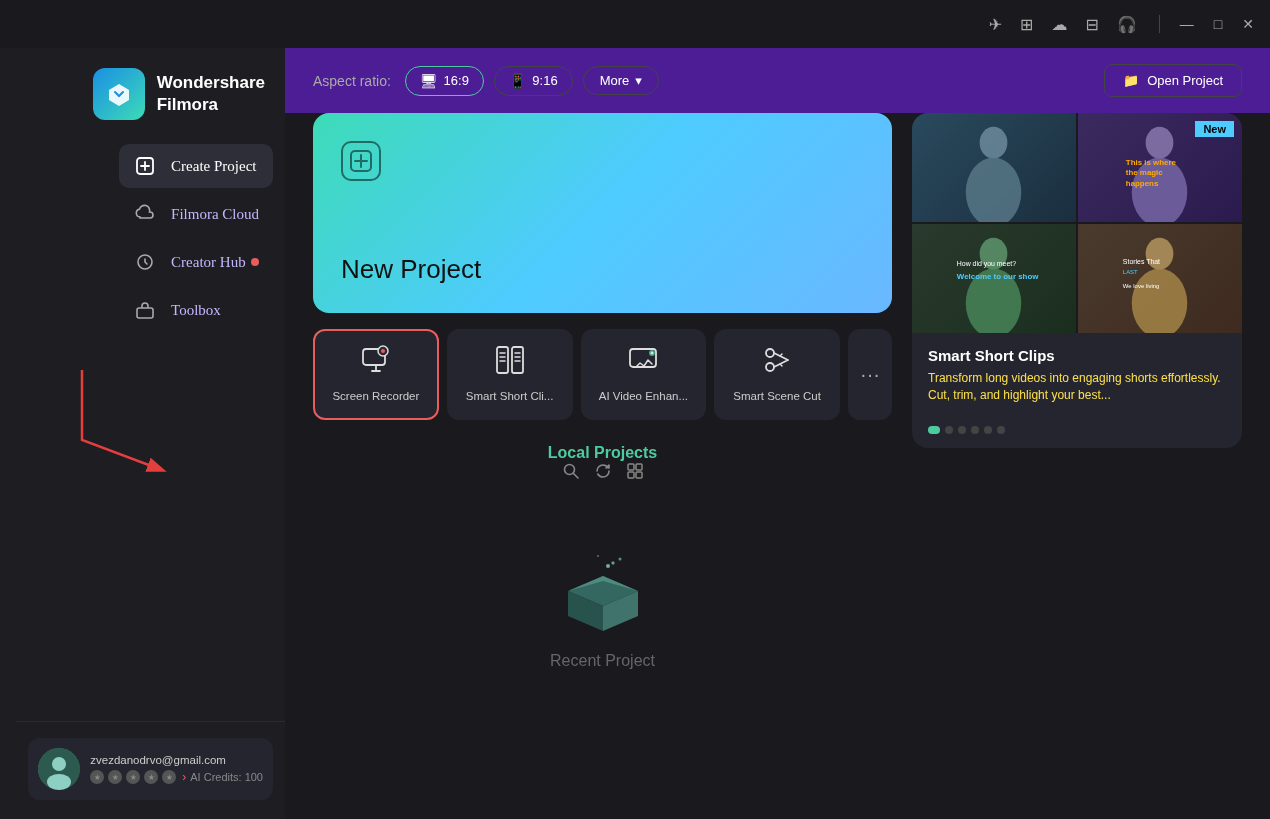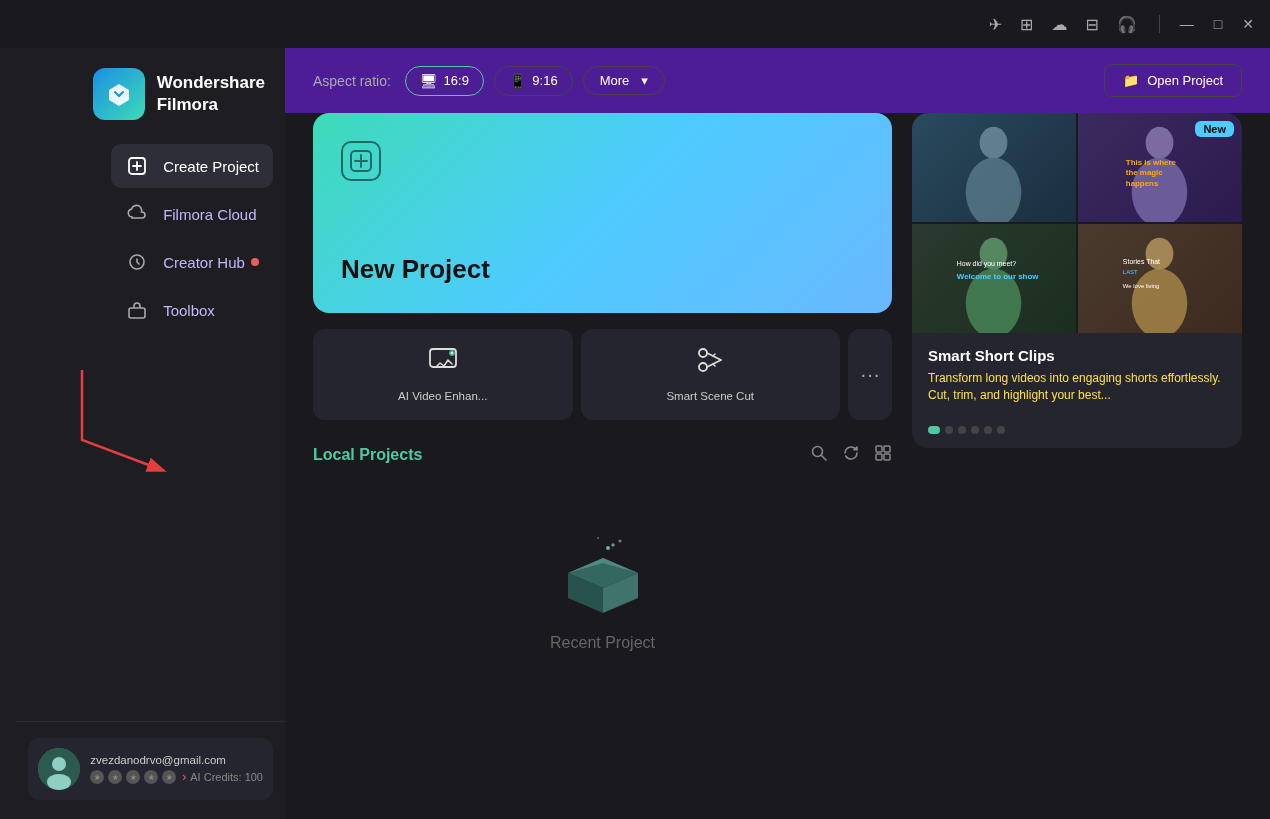--- a/index.html
+++ b/index.html
@@ -91,20 +91,21 @@
     .logo-text {
       font-size: 17px;
       font-weight: 600;
       line-height: 1.3;
       color: #fff;
     }
 
     .sidebar-nav {
       flex: 1;
       padding: 0 12px;
+      font-family: Liberation Serif, serif;
     }
     .nav-item {
       display: flex;
       align-items: center;
       gap: 14px;
       padding: 12px 14px;
       border-radius: 10px;
       cursor: pointer;
       margin-bottom: 4px;
       position: relative;
@@ -231,21 +232,21 @@
       font-size: 13px;
       cursor: pointer;
     }
     .aspect-btn.active {
       border-color: #4ecb9e;
       background: transparent;
     }
     .more-btn {
       display: flex;
       align-items: center;
-      gap: 12px;
+      gap: 6px;
       padding: 6px 16px;
       border-radius: 20px;
       border: 1.5px solid #444;
       background: transparent;
       color: #fff;
       font-size: 13px;
       cursor: pointer;
     }
     .open-project-btn {
       display: flex;
@@ -290,21 +291,21 @@
       border: 2.5px solid rgba(0,0,0,0.5);
       border-radius: 10px;
       display: flex;
       align-items: center;
       justify-content: center;
       font-size: 22px;
       color: rgba(0,0,0,0.6);
     }
     .new-project-title {
       font-size: 26px;
-      font-weight: 700;
+      font-weight: 400;
       color: #111;
     }
 
     
     .quick-tools {
       display: flex;
       gap: 8px;
       margin-bottom: 24px;
     }
     .tool-btn {
@@ -345,20 +346,21 @@
       color: #aaa;
     }
 
     
     .local-projects-header {
       display: flex;
       align-items: center;
       justify-content: space-between;
       padding: 0 28px;
       margin-bottom: 20px;
+      flex-direction: column;
     }
     .local-projects-title {
       font-size: 16px;
       font-weight: 600;
       color: #4ecb9e;
     }
     .local-projects-icons {
       display: flex;
       gap: 14px;
     }
@@ -412,21 +414,21 @@
     .promo-img-4 { background: linear-gradient(135deg, #4a3a2e, #3e2a1e); }
     .new-badge {
       position: absolute;
       top: 8px;
       right: 8px;
       background: #4ecbff;
       color: #000;
       font-size: 11px;
       font-weight: 700;
       padding: 2px 8px;
-      border-radius: 6px;
+      border-radius: 0;
     }
     .promo-content {
       padding: 14px 16px;
     }
     .promo-title {
       font-size: 15px;
       font-weight: 700;
       color: #fff;
       margin-bottom: 6px;
     }
@@ -600,20 +602,42 @@
           <div class="new-project-plus">
             <svg width="22" height="22" viewBox="0 0 22 22" fill="none">
               <rect x="1" y="1" width="20" height="20" rx="4" stroke="rgba(0,0,0,0.5)" stroke-width="2"></rect>
               <path d="M11 5v12M5 11h12" stroke="rgba(0,0,0,0.5)" stroke-width="2" stroke-linecap="round"></path>
             </svg>
           </div>
           <div class="new-project-title">New Project</div>
         </div>
 
         <div class="quick-tools">
+          <div class="tool-btn selected">
+            <span class="tool-icon">
+              <svg width="30" height="30" viewBox="0 0 30 30" fill="none">
+                <rect x="2" y="4" width="22" height="16" rx="3" stroke="#ddd" stroke-width="1.8"></rect>
+                <circle cx="22" cy="6" r="5" fill="#2a2a35" stroke="#ddd" stroke-width="1.5"></circle>
+                <circle cx="22" cy="6" r="2" fill="#e85d5d"></circle>
+                <path d="M11 26h8M15 20v6" stroke="#ddd" stroke-width="1.8" stroke-linecap="round"></path>
+              </svg>
+            </span>
+            <span class="tool-label">Screen Recorder</span>
+          </div>
+          <div class="tool-btn">
+            <span class="tool-icon">
+              <svg width="30" height="30" viewBox="0 0 30 30" fill="none">
+                <rect x="2" y="2" width="11" height="26" rx="2" stroke="#ddd" stroke-width="1.8"></rect>
+                <rect x="17" y="2" width="11" height="26" rx="2" stroke="#ddd" stroke-width="1.8"></rect>
+                <path d="M5 8h5M5 12h5M5 16h5" stroke="#ddd" stroke-width="1.5" stroke-linecap="round"></path>
+                <path d="M20 8h5M20 12h5M20 16h5" stroke="#ddd" stroke-width="1.5" stroke-linecap="round"></path>
+              </svg>
+            </span>
+            <span class="tool-label">Smart Short Cli...</span>
+          </div>
           <div class="tool-btn">
             <span class="tool-icon">
               <svg width="30" height="30" viewBox="0 0 30 30" fill="none">
                 <rect x="2" y="4" width="26" height="18" rx="3" stroke="#ddd" stroke-width="1.8"></rect>
                 <path d="M8 22l4-4 4 3 4-6 4 4" stroke="#ddd" stroke-width="1.5" stroke-linecap="round" stroke-linejoin="round"></path>
                 <circle cx="24" cy="8" r="3" fill="#4ecb9e" opacity="0.8"></circle>
                 <path d="M23 8h2M24 7v2" stroke="#fff" stroke-width="1" stroke-linecap="round"></path>
               </svg>
             </span>
             <span class="tool-label">AI Video Enhan...</span>

